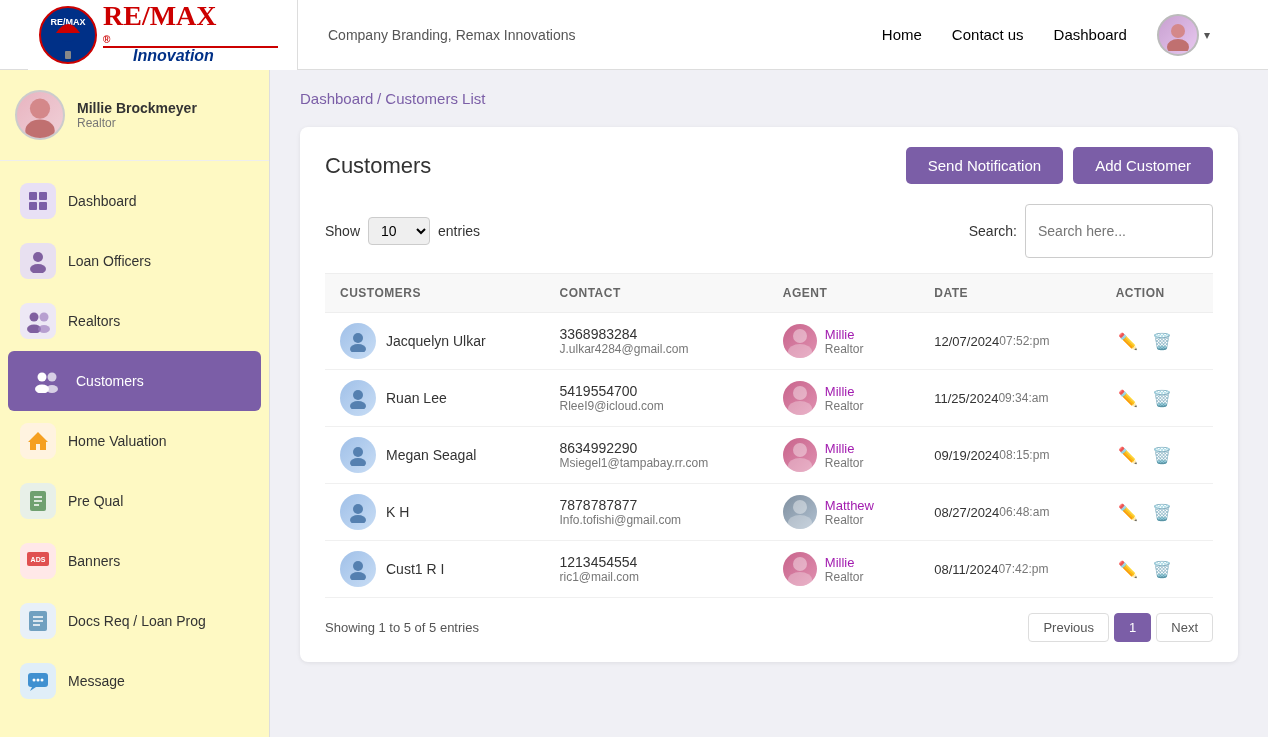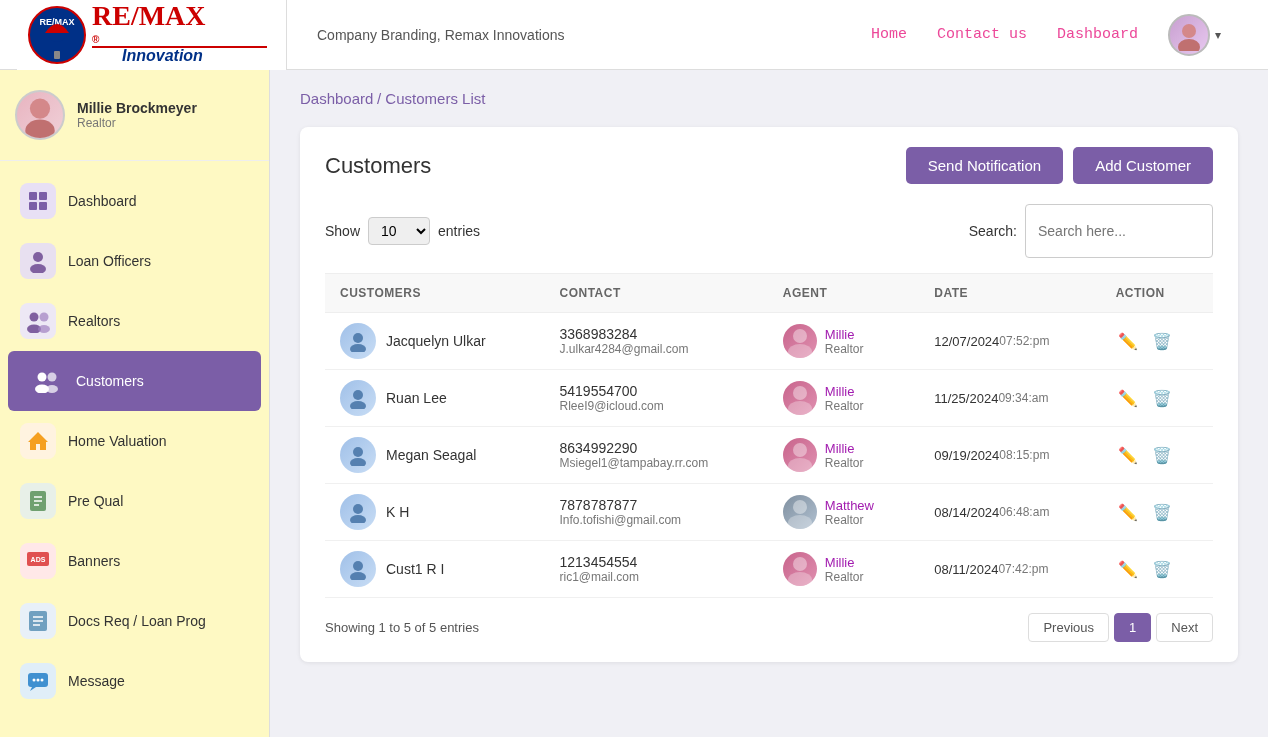--- a/index.html
+++ b/index.html
@@ -4,21 +4,21 @@
   <style>
     * { box-sizing: border-box; margin: 0; padding: 0; }
     body { font-family: Arial, sans-serif; background: #f0f0f5; display: flex; flex-direction: column; height: 737px; overflow: hidden; }
 
     
     .top-nav {
       background: white;
       height: 70px;
       display: flex;
       align-items: center;
-      padding: 0 17px;
+      padding: 0 28px;
       border-bottom: 1px solid #ddd;
       position: fixed;
       top: 0; left: 0; right: 0;
       z-index: 100;
     }
     .top-nav-logo {
       width: 270px;
       display: flex;
       align-items: center;
       background: white;
@@ -32,21 +32,21 @@
     }
     .top-nav-content {
       flex: 1;
       display: flex;
       align-items: center;
       justify-content: space-between;
       padding: 0 30px;
     }
     .company-name { color: #555; font-size: 14px; }
     .nav-links { display: flex; align-items: center; gap: 30px; }
-    .nav-link { color: #ec4899; text-decoration: none; font-size: 15px; font-family: Liberation Mono, monospace; }
+    .nav-link { color: #000000; text-decoration: none; font-size: 15px; }
     .avatar-container { display: flex; align-items: center; gap: 5px; }
     .avatar-circle {
       width: 42px; height: 42px; border-radius: 50%;
       background: linear-gradient(135deg, #c8a0d0, #e8c8f0);
       display: flex; align-items: center; justify-content: center;
       overflow: hidden; border: 2px solid #bbb;
     }
     .avatar-circle svg { width: 32px; height: 32px; }
     .chevron-down { font-size: 12px; color: #555; }
 
@@ -621,21 +621,21 @@
           </svg>
         </div>
         <div class="agent-info">
           <span class="agent-name">Matthew</span>
           <span class="agent-role">Realtor</span>
         </div>
       </div>
               </td>
               <td>
       <div class="date-cell">
-        <span class="date-main">08/14/2024</span>
+        <span class="date-main">08/27/2024</span>
         <span class="date-time">06:48:am</span>
       </div>
               </td>
               <td>
       <div class="action-cell">
         <button class="action-btn" title="Edit">✏️</button>
         <button class="action-btn" title="Delete">🗑️</button>
       </div>
               </td>
             </tr>

